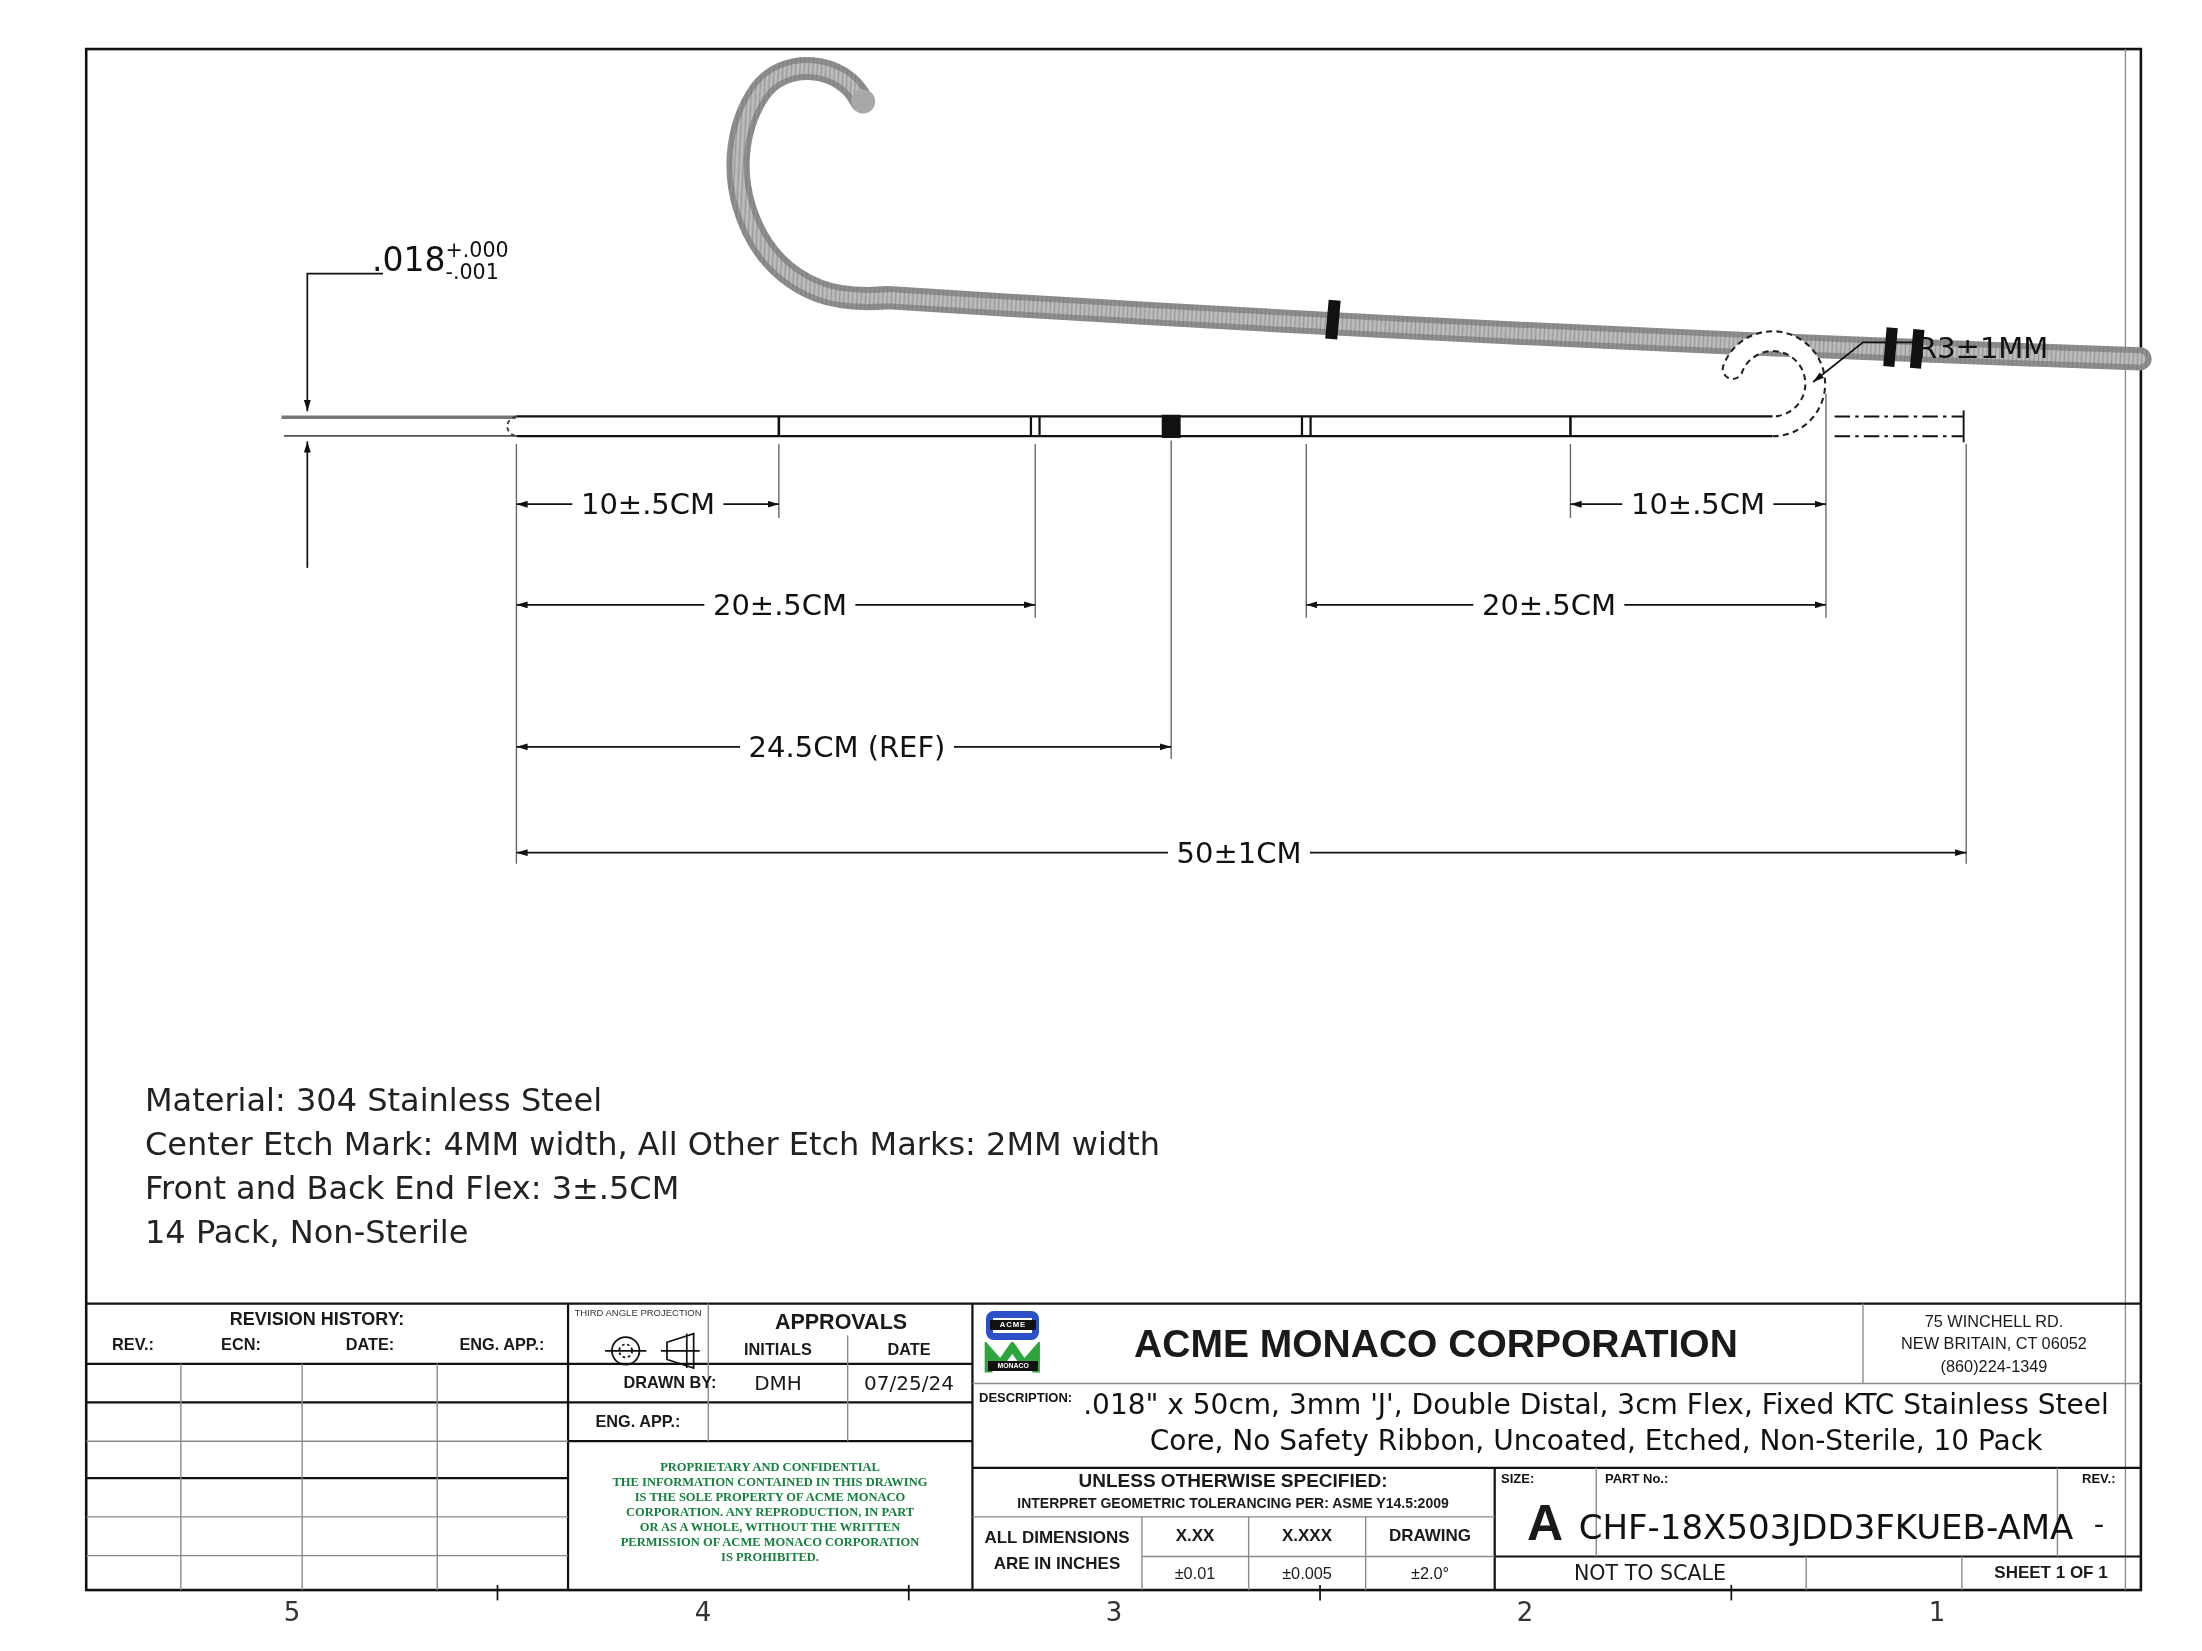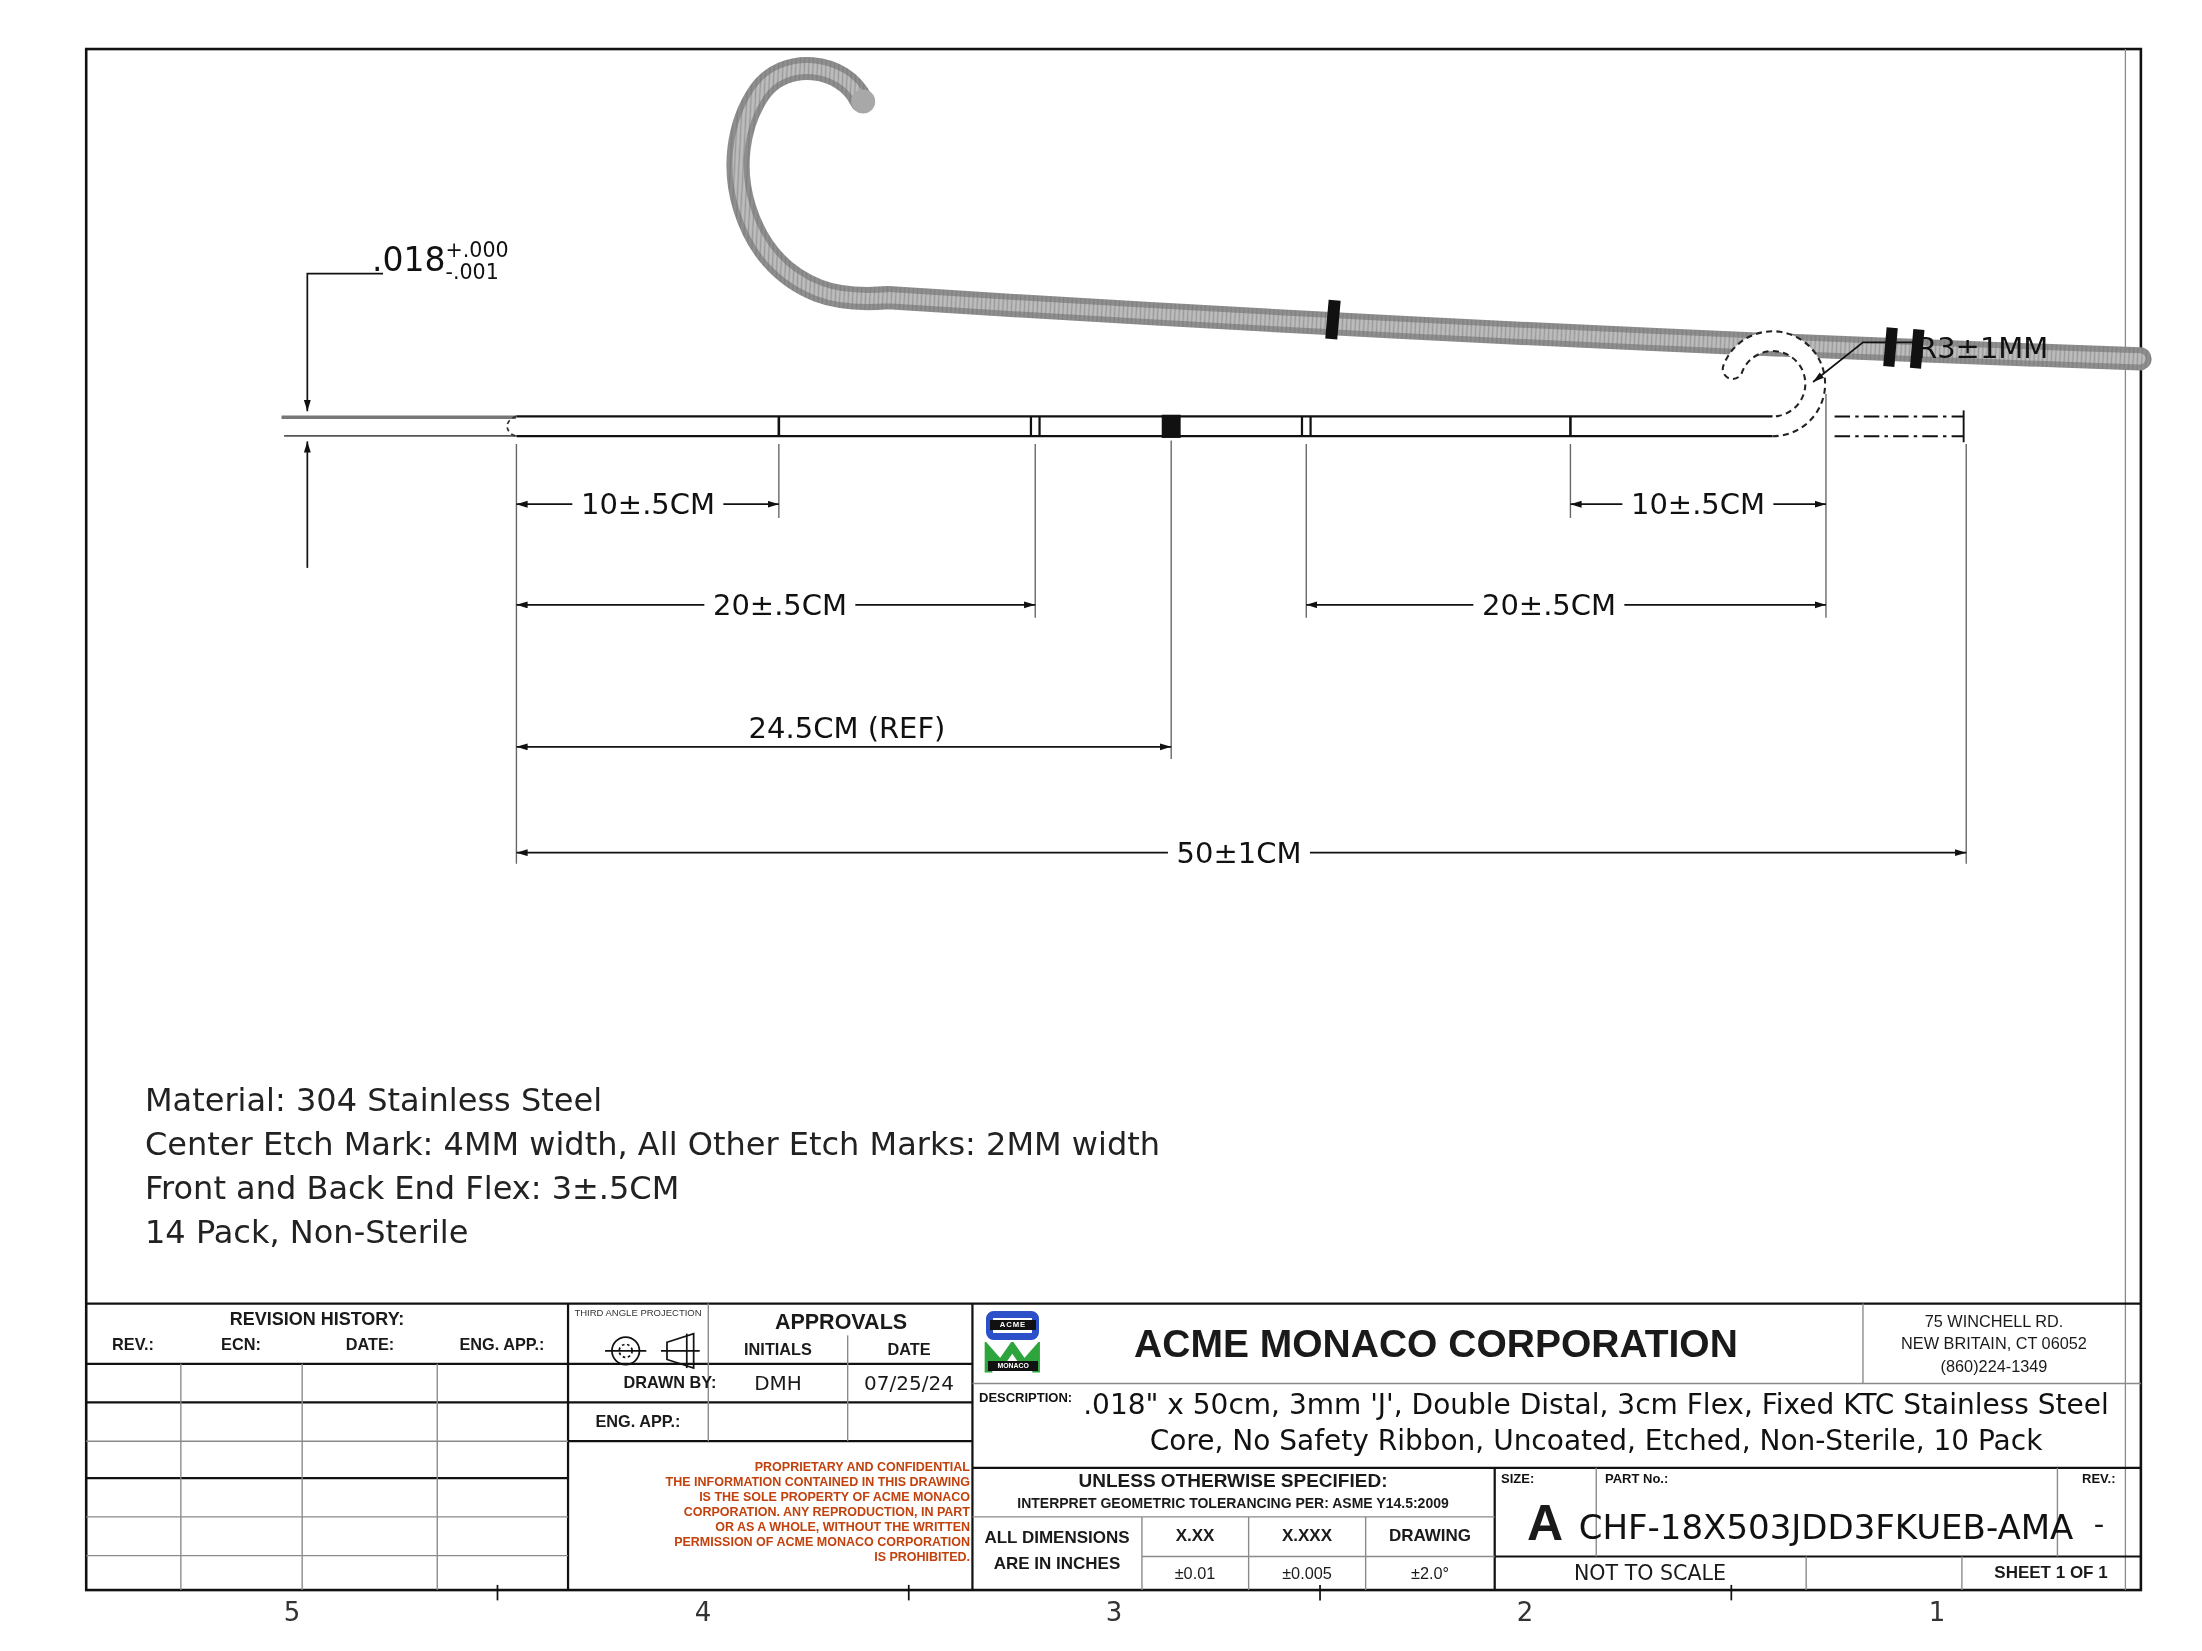--- a/index.html
+++ b/index.html
@@ -9,21 +9,21 @@
          font-family:"Liberation Sans",sans-serif;color:#1a1a1a;}
   svg{position:absolute;left:0;top:0;}
   .abs{position:absolute;white-space:nowrap;}
   .geo{font-family:"DejaVu Sans",sans-serif;}
   .cond{font-family:"Liberation Sans",sans-serif;}
   .ctrx{transform:translate(-50%,0);}
   .dim{position:absolute;font-family:"DejaVu Sans",sans-serif;font-size:29px;color:#111;
        background:#fff;padding:0 8.6px;transform:translate(-50%,-50%);white-space:nowrap;}
   .notes-line{font-family:"DejaVu Sans",sans-serif;font-size:32px;color:#222;height:44px;white-space:nowrap;}
   .tb-label{font-weight:bold;font-size:13px;color:#111;}
-  .prop{font-size:12.5px;font-weight:bold;color:#c2410c;line-height:15px;text-align:right;}
+  .prop{font-size:12.5px;font-weight:bold;color:#15803d;line-height:15px;text-align:center;font-family:Liberation Serif, serif;}
   .zone{position:absolute;font-family:"DejaVu Sans",sans-serif;font-size:26px;color:#333;transform:translate(-50%,0);}
   .dia-stack{display:inline-block;vertical-align:middle;font-size:20.6px;line-height:1.08;text-align:left;}
 </style>
 </head>
 <body>
 
 <div id="sheet">
 
   <svg width="2203" height="1652" viewBox="0 0 2560 1920">
     <defs>
@@ -110,21 +110,21 @@
   </svg>
 
   <div class="abs geo" style="left:372px;top:239px;font-size:33px;color:#111;">
     <span>.018</span><span class="dia-stack"><span style="display:block;">+.000</span><span style="display:block;">-.001</span></span>
   </div>
 
   <div class="dim" style="left:648px;top:504px;">10±.5CM</div>
   <div class="dim" style="left:1698px;top:504px;">10±.5CM</div>
   <div class="dim" style="left:780px;top:605px;">20±.5CM</div>
   <div class="dim" style="left:1549px;top:605px;">20±.5CM</div>
-  <div class="dim" style="left:847px;top:728px;">24.5CM (REF)</div>
+  <div class="dim" style="left:847px;top:747px;">24.5CM (REF)</div>
   <div class="dim" style="left:1239px;top:853px;">50±1CM</div>
   <div class="abs geo" style="left:1917px;top:331px;font-size:29px;color:#111;">R3±1MM</div>
 
   <div class="abs" style="left:145px;top:1081px;">
     <div class="notes-line">Material:  304 Stainless Steel</div>
     <div class="notes-line">Center Etch Mark:  4MM width, All Other Etch Marks:  2MM width</div>
     <div class="notes-line">Front and Back End Flex:  3±.5CM</div>
     <div class="notes-line">14 Pack, Non-Sterile</div>
   </div>
 

